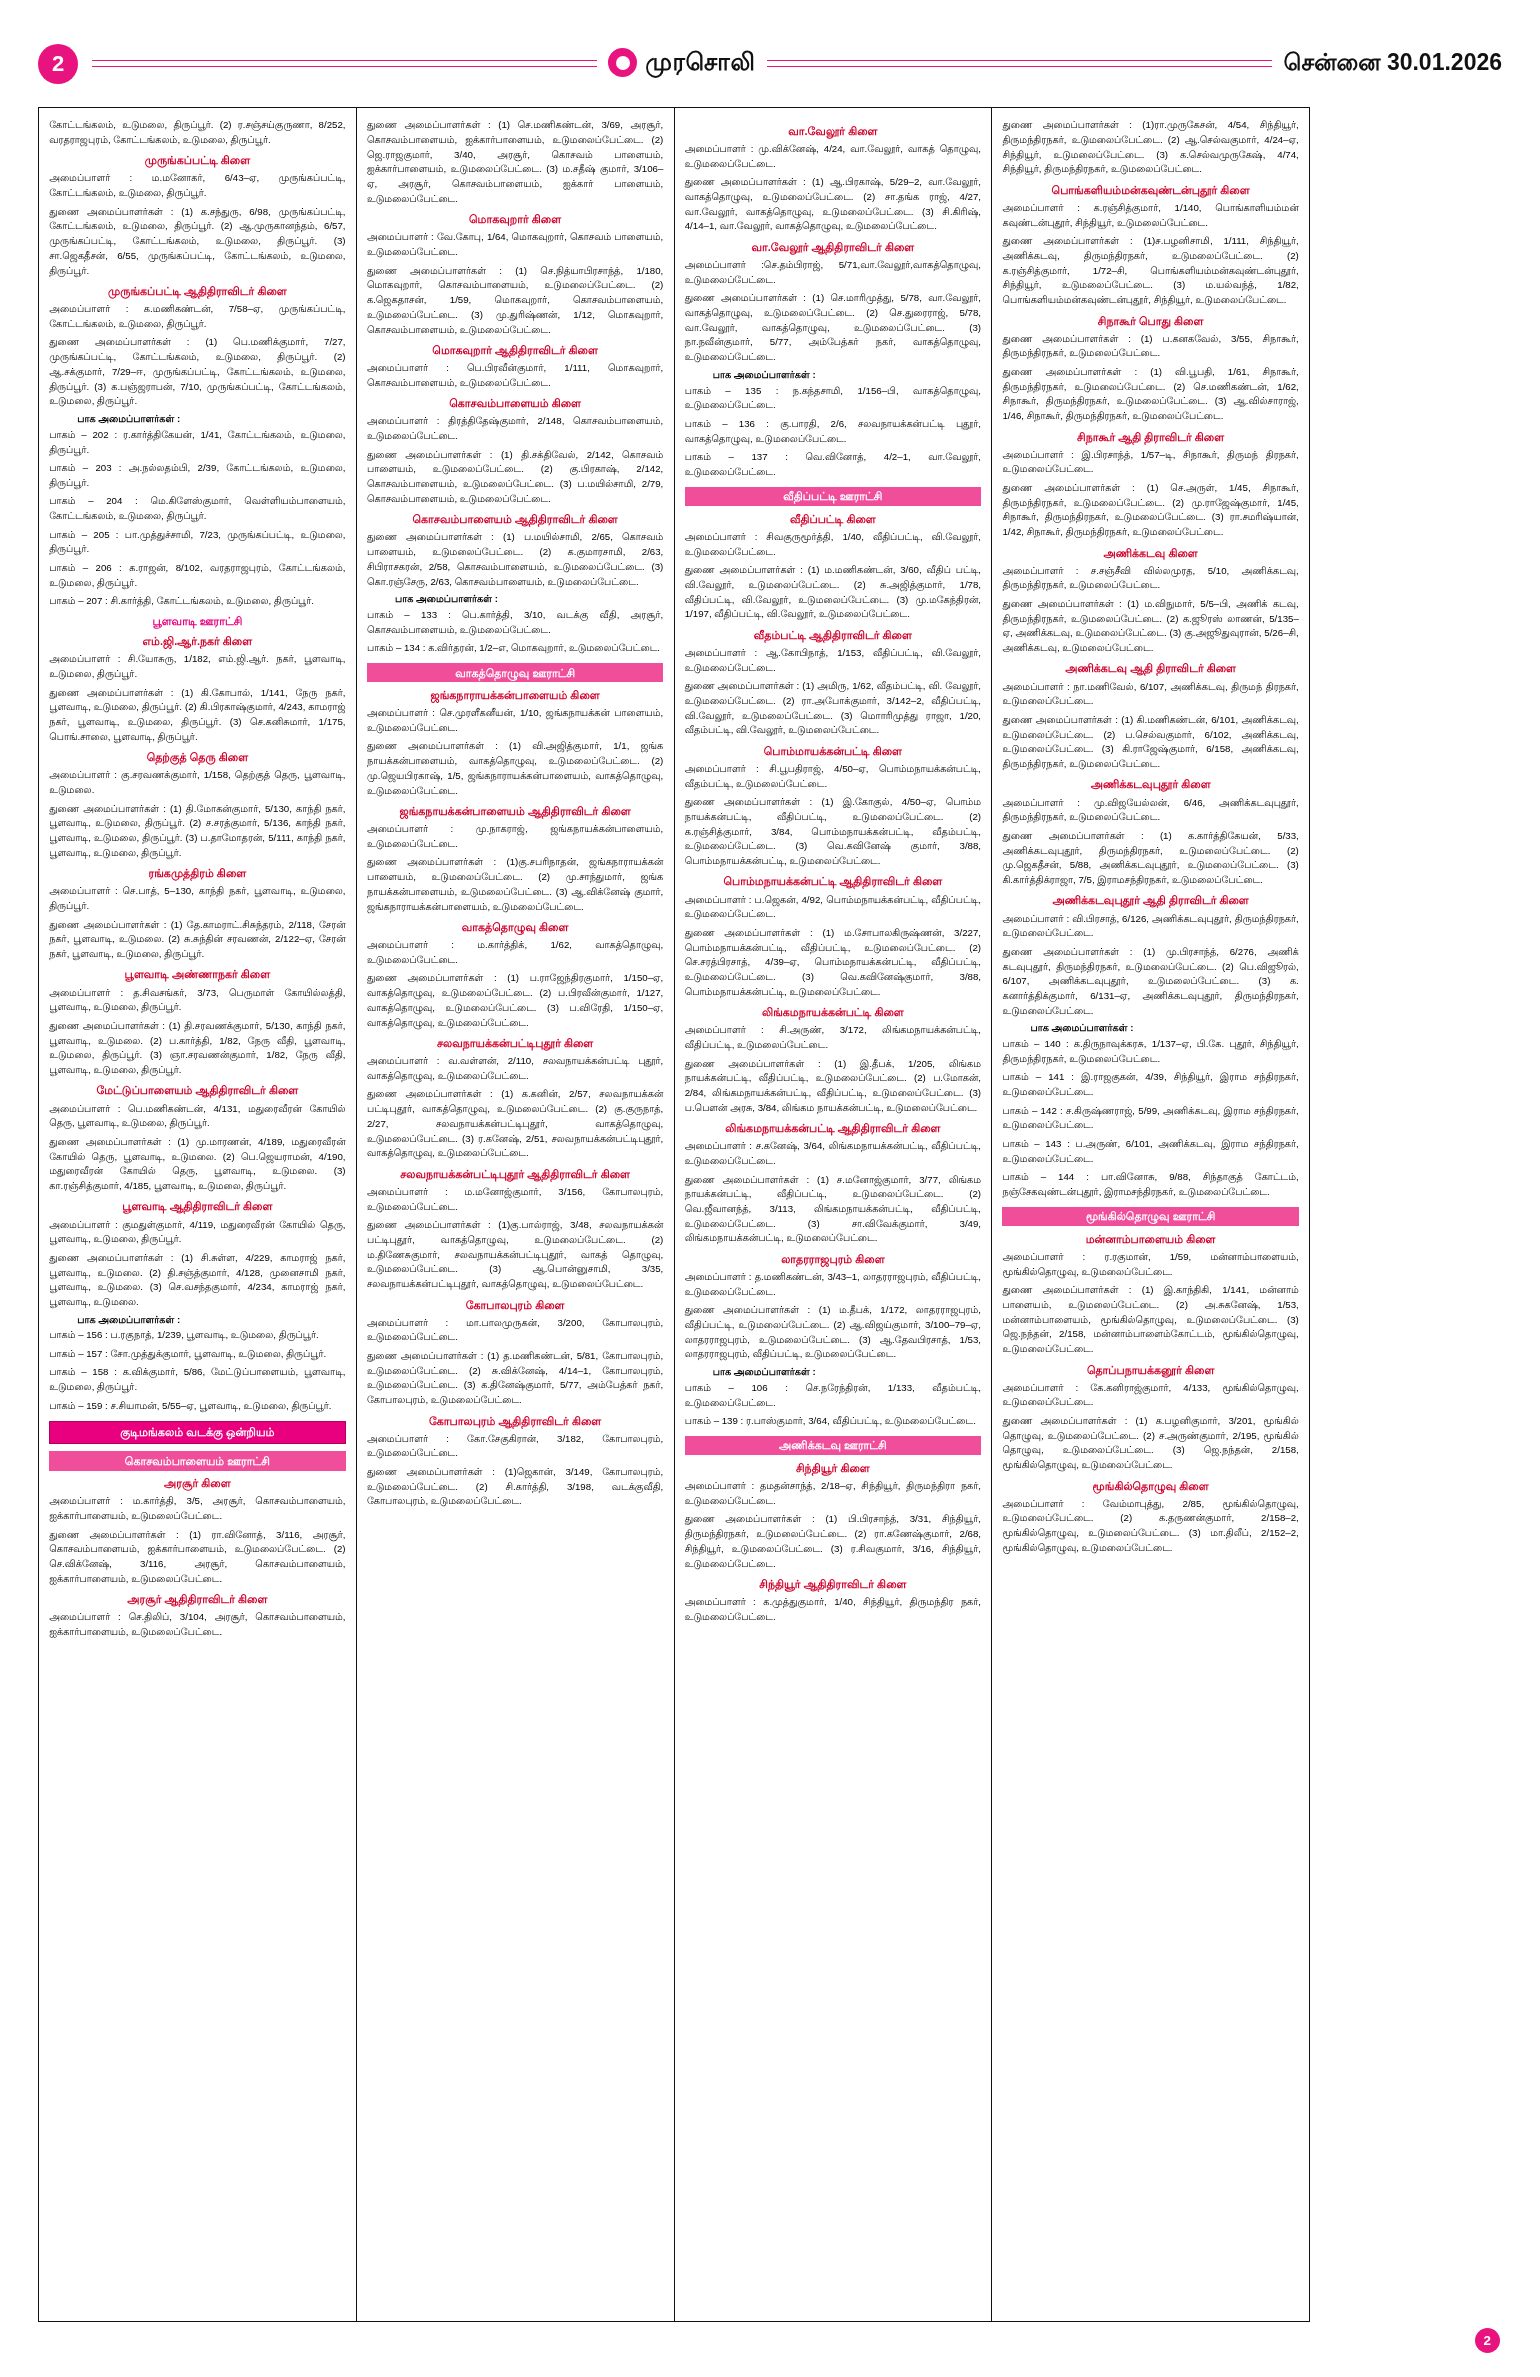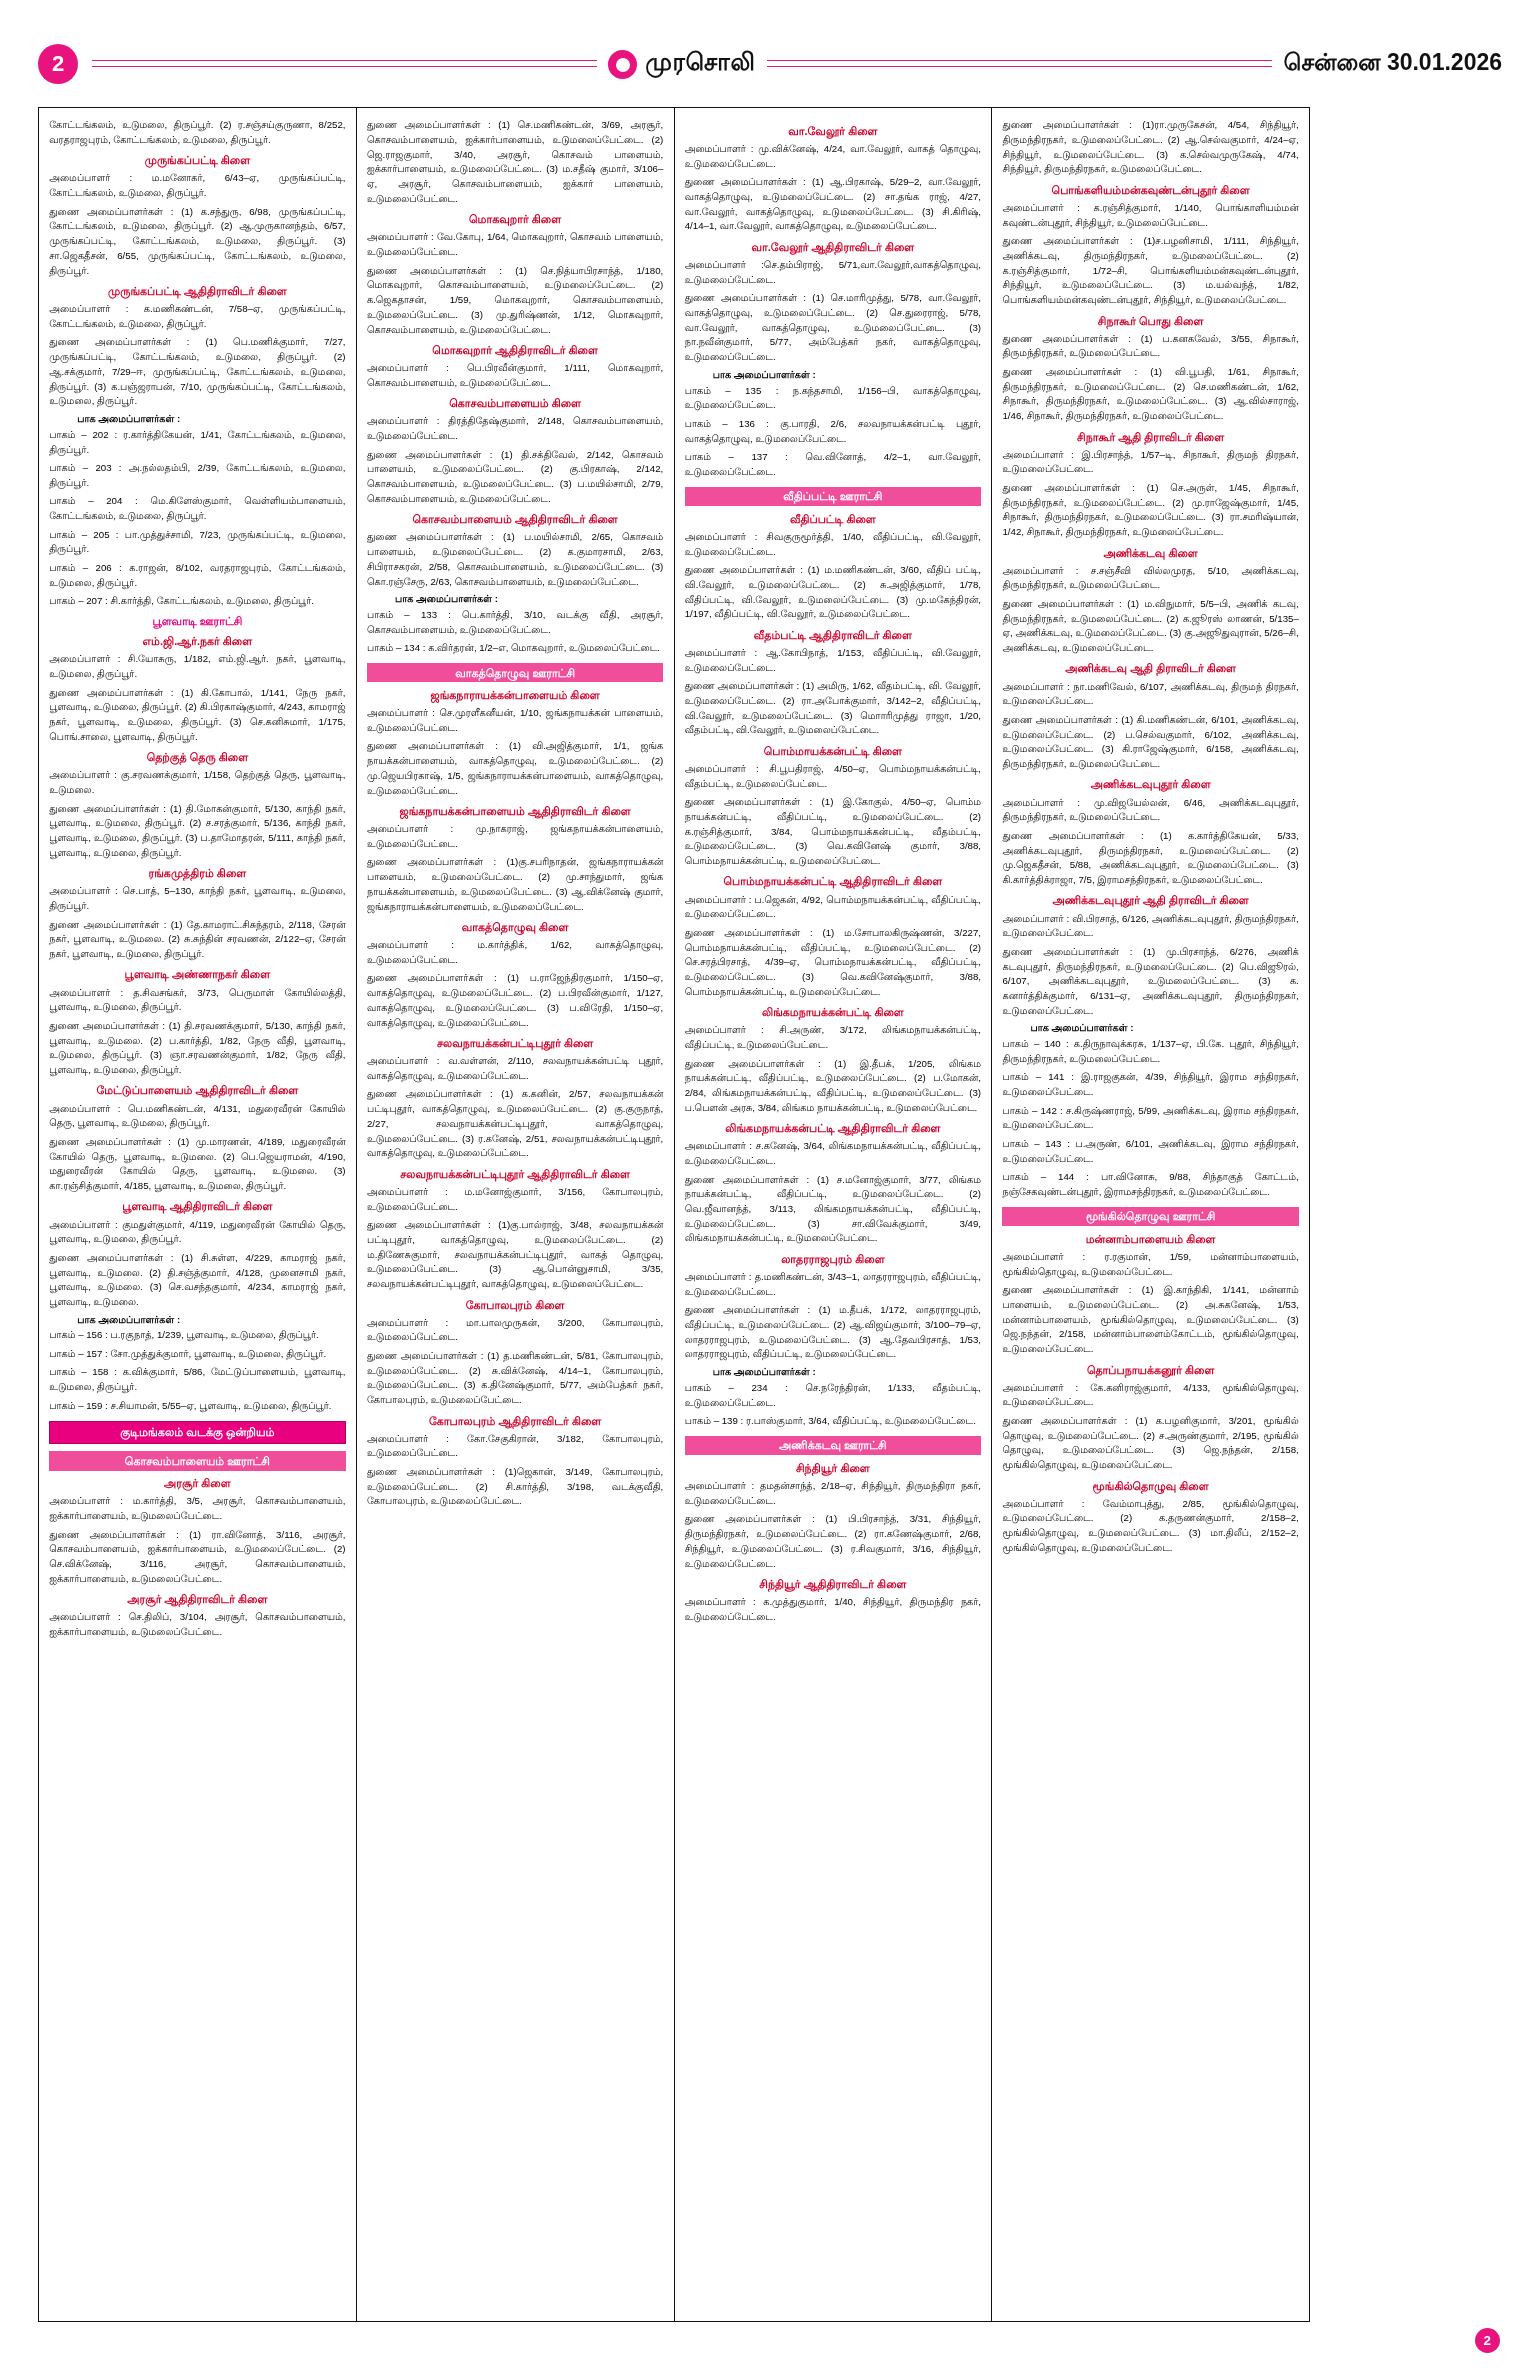--- a/index.html
+++ b/index.html
@@ -38,21 +38,21 @@
     margin:0 11.5px 0 14px;
     height:5.7px;
   }
   .rule-right{
     flex:1 1 auto;height:5.7px;
     border-top:1.9px solid #e8137f;
     border-bottom:1.9px solid #e8137f;
     margin:0 11.5px;
   }
   .logo-wrap{
-    display:flex;align-items:flex-end;gap:7.7px;flex:0 0 auto;
+    display:flex;align-items:flex-start;gap:7.7px;flex:0 0 auto;
   }
   .sun-logo{
     width:29px;height:29px;border-radius:50%;
     background:#e8137f;
     position:relative;
     display:flex;align-items:center;justify-content:center;
   }
   .sun-logo:after{
     content:"";
     width:14px;height:14px;border-radius:50%;
@@ -281,21 +281,21 @@
           <div class="heading-red">லிங்கமநாயக்கன்பட்டி கிளை</div>
           <div class="para">அமைப்பாளர் : சி.அருண், 3/172, லிங்கமநாயக்கன்பட்டி, வீதிப்பட்டி, உடுமலைப்பேட்டை.</div>
           <div class="para">துணை அமைப்பாளர்கள் :  (1) இ.தீபக், 1/205, லிங்கம நாயக்கன்பட்டி, வீதிப்பட்டி, உடுமலைப்பேட்டை. (2) ப.மோகன், 2/84, லிங்கமநாயக்கன்பட்டி, வீதிப்பட்டி, உடுமலைப்பேட்டை. (3) ப.பௌன் அரசு, 3/84, லிங்கம நாயக்கன்பட்டி, உடுமலைப்பேட்டை.</div>
           <div class="heading-red">லிங்கமநாயக்கன்பட்டி ஆதிதிராவிடர் கிளை</div>
           <div class="para">அமைப்பாளர் : ச.கனேஷ், 3/64, லிங்கமநாயக்கன்பட்டி, வீதிப்பட்டி, உடுமலைப்பேட்டை.</div>
           <div class="para">துணை அமைப்பாளர்கள் : (1) ச.மனோஜ்குமார், 3/77, லிங்கம நாயக்கன்பட்டி, வீதிப்பட்டி, உடுமலைப்பேட்டை. (2) வெ.ஜீவானந்த், 3/113, லிங்கமநாயக்கன்பட்டி, வீதிப்பட்டி, உடுமலைப்பேட்டை. (3) சா.விவேக்குமார், 3/49, லிங்கமநாயக்கன்பட்டி, உடுமலைப்பேட்டை.</div>
           <div class="heading-red">லாதரராஜபுரம் கிளை</div>
           <div class="para">அமைப்பாளர் : த.மணிகண்டன், 3/43–1, லாதரராஜபுரம், வீதிப்பட்டி, உடுமலைப்பேட்டை.</div>
           <div class="para">துணை அமைப்பாளர்கள் : (1) ம.தீபக், 1/172, லாதரராஜபுரம், வீதிப்பட்டி, உடுமலைப்பேட்டை. (2) ஆ.விஜய்குமார், 3/100–79–ஏ, லாதரராஜபுரம், உடுமலைப்பேட்டை. (3) ஆ.தேவபிரசாத், 1/53, லாதரராஜபுரம், வீதிப்பட்டி, உடுமலைப்பேட்டை.</div>
           <div class="subhead">பாக அமைப்பாளர்கள் :</div>
-          <div class="para">பாகம் – 234  :  செ.நரேந்திரன்,  1/133, வீதம்பட்டி, உடுமலைப்பேட்டை.</div>
+          <div class="para">பாகம் – 106  :  செ.நரேந்திரன்,  1/133, வீதம்பட்டி, உடுமலைப்பேட்டை.</div>
           <div class="para">பாகம் – 139  :  ர.பாஸ்குமார், 3/64, வீதிப்பட்டி, உடுமலைப்பேட்டை.</div>
           <div class="heading-pink-box">அணிக்கடவு ஊராட்சி</div>
           <div class="heading-red">சிந்தியூர் கிளை</div>
           <div class="para">அமைப்பாளர் : தமதன்சாந்த், 2/18–ஏ, சிந்தியூர், திருமந்திரா நகர், உடுமலைப்பேட்டை.</div>
           <div class="para">துணை அமைப்பாளர்கள் : (1) பி.பிரசாந்த், 3/31, சிந்தியூர், திருமந்திரநகர், உடுமலைப்பேட்டை. (2) ரா.கணேஷ்குமார், 2/68, சிந்தியூர், உடுமலைப்பேட்டை. (3) ர.சிவகுமார், 3/16, சிந்தியூர், உடுமலைப்பேட்டை.</div>
           <div class="heading-red">சிந்தியூர் ஆதிதிராவிடர் கிளை</div>
           <div class="para">அமைப்பாளர் : க.முத்துகுமார், 1/40, சிந்தியூர், திருமந்திர நகர், உடுமலைப்பேட்டை.</div>
         </div>
       <div class="col">
           <div class="para">துணை அமைப்பாளர்கள் : (1)ரா.முருகேசன், 4/54, சிந்தியூர், திருமந்திரநகர், உடுமலைப்பேட்டை. (2) ஆ.செல்வகுமார், 4/24–ஏ, சிந்தியூர், உடுமலைப்பேட்டை. (3) க.செல்வமுருகேஷ், 4/74, சிந்தியூர், திருமந்திரநகர், உடுமலைப்பேட்டை.</div>

